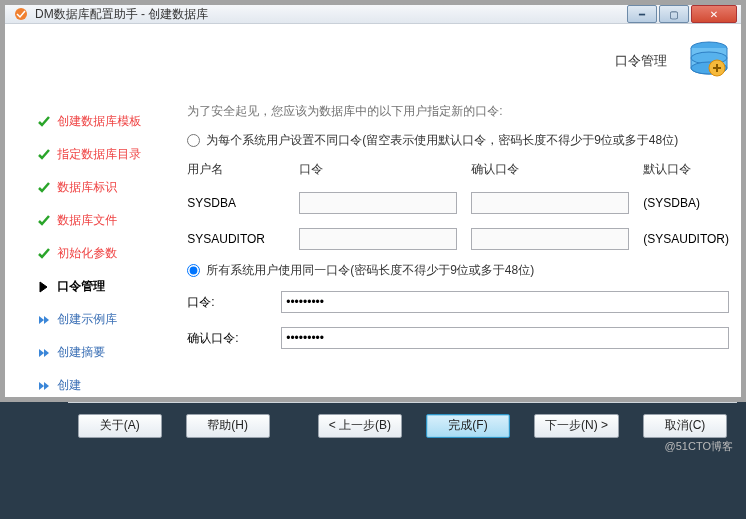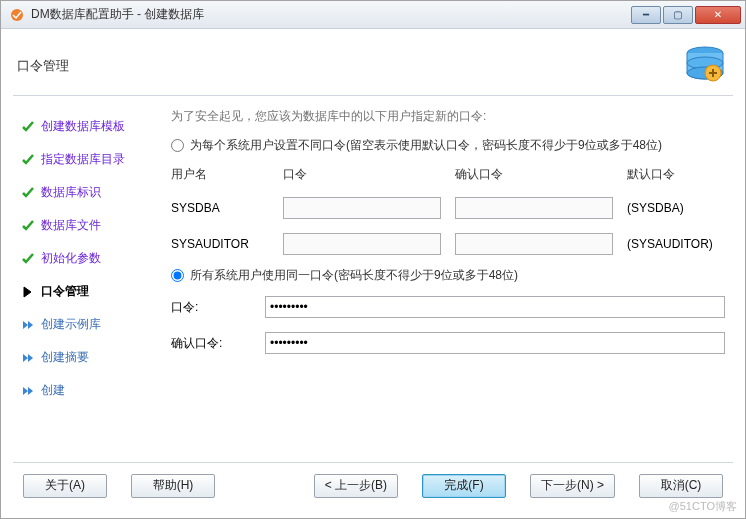--- a/index.html
+++ b/index.html
@@ -1,32 +1,32 @@
 <!DOCTYPE html>
 <html><head>
 <meta charset="utf-8">
 <style>
 * { box-sizing: border-box; margin: 0; padding: 0; font-family: "Microsoft YaHei", "SimSun", sans-serif; font-size: 12px; }
 body { background: #2a3b4a; width: 746px; height: 519px; overflow: hidden; }
-.window { width: 746px; height: 519px; border: 1px solid #a3a3a3; background: #fff; display: flex; flex-direction: column; position: relative; }
+.window { width: 746px; height: 402px; border: 5px solid #a3a3a3; background: #fff; display: flex; flex-direction: column; position: relative; }
 .titlebar { height: 28px; background: linear-gradient(#f5f7fa,#e2e8ef); display: flex; align-items: center; padding: 0 4px 0 8px; border-bottom: 1px solid #c9d0d8; }
 .titlebar .app-icon { width: 16px; height: 16px; margin-right: 6px; }
 .titlebar .title { color: #333; flex: 1; }
 .win-btns { display: flex; gap: 2px; }
 .win-btn { width: 30px; height: 18px; border: 1px solid #6d8aa8; border-radius: 2px; background: linear-gradient(#dfe9f3,#b8cde2); display: flex; align-items: center; justify-content: center; color: #2b4a6a; font-size: 10px; cursor: pointer; }
 .win-btn.close { background: linear-gradient(#e67a6a,#d24b34); border-color: #a33; color:#fff; width: 46px; }
-.content { flex: 1; display: flex; flex-direction: column; padding: 10px 12px; position: relative; }
+.content { flex: 1; display: flex; flex-direction: column; padding: 10px 4px; position: relative; align-items: flex-end; }
 .header-row { display: flex; align-items: center; justify-content: space-between; height: 54px; }
 .section-title { font-size: 13px; color: #333; padding-left: 4px; }
 .db-illus { width: 70px; height: 54px; position: relative; }
 .db-illus svg { width: 100%; height: 100%; }
 .divider { height: 1px; background: #d0d6dc; margin: 2px 0 8px 0; }
 .body { flex: 1; display: flex; }
 .sidebar { width: 146px; padding: 6px 0 0 6px; }
-.step { display: flex; align-items: center; gap: 6px; padding: 8px 2px; color: #6d28d9; cursor: pointer; }
+.step { display: flex; align-items: center; gap: 6px; padding: 8px 2px; color: #ef4444; cursor: pointer; }
 .step .ico { width: 14px; height: 14px; display: flex; align-items: center; justify-content: center; }
 .step.done .ico svg path { stroke: #2aa52a; }
 .step.current { font-weight: bold; color: #000; }
 .step.current .ico svg path { stroke:#000; fill:#000; }
 .step.pending { color: #3a6fb5; }
 .step.pending .ico svg path { fill:#3a86d8; }
 .main { flex: 1; padding: 4px 8px 0 12px; display: flex; flex-direction: column; gap: 12px; }
 .instr { color: #737373; }
 .radio-row { display: flex; align-items: center; gap: 6px; color: #333; }
 .radio-row input { margin: 0; }

